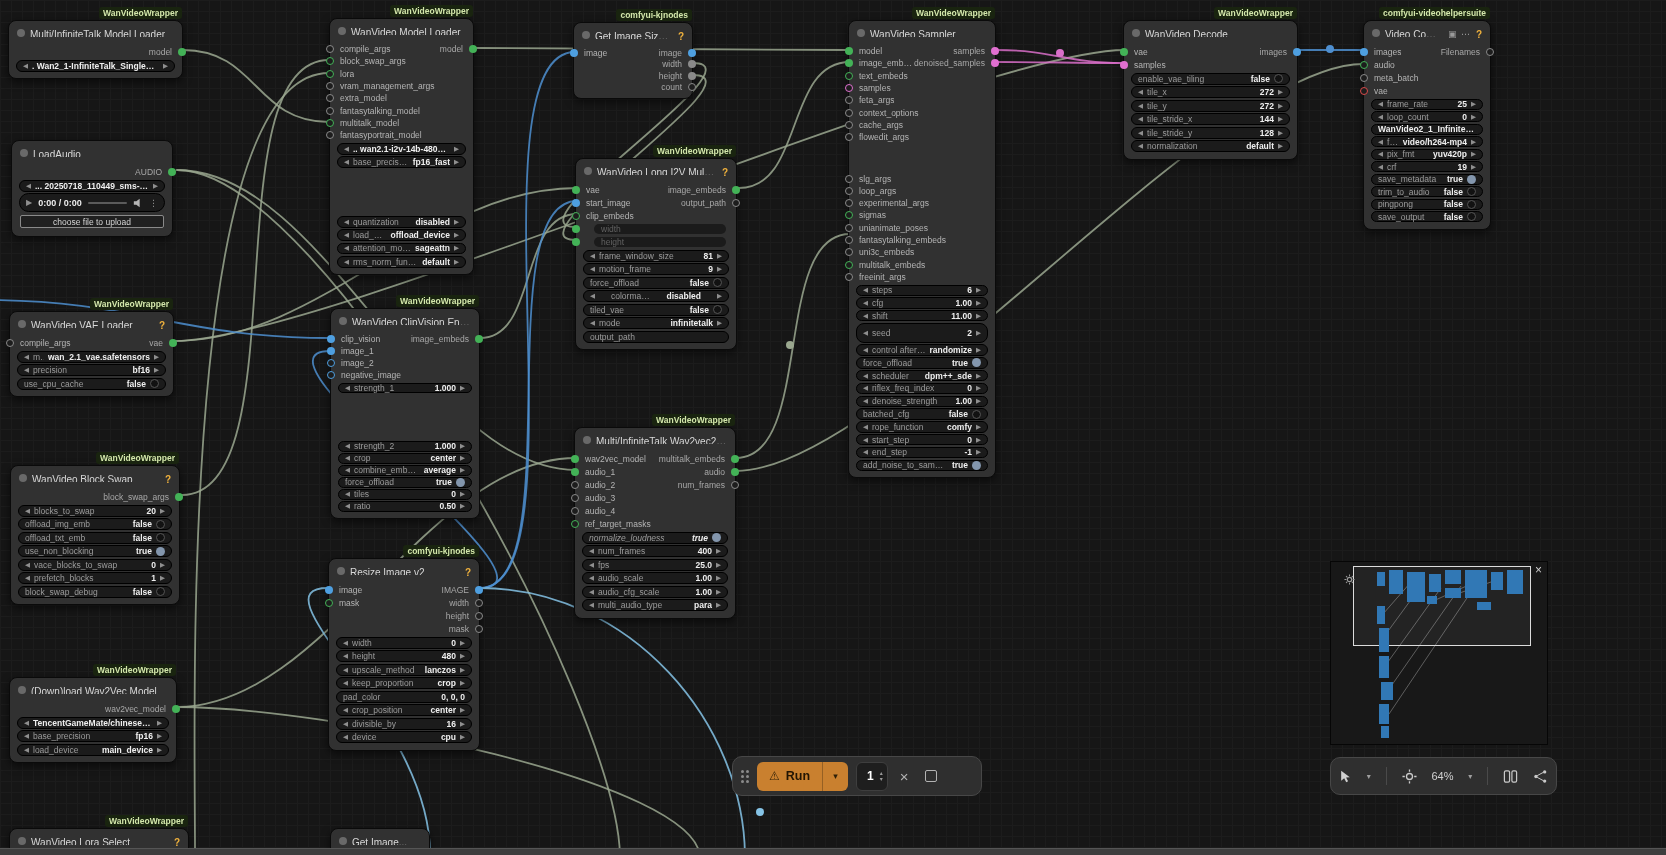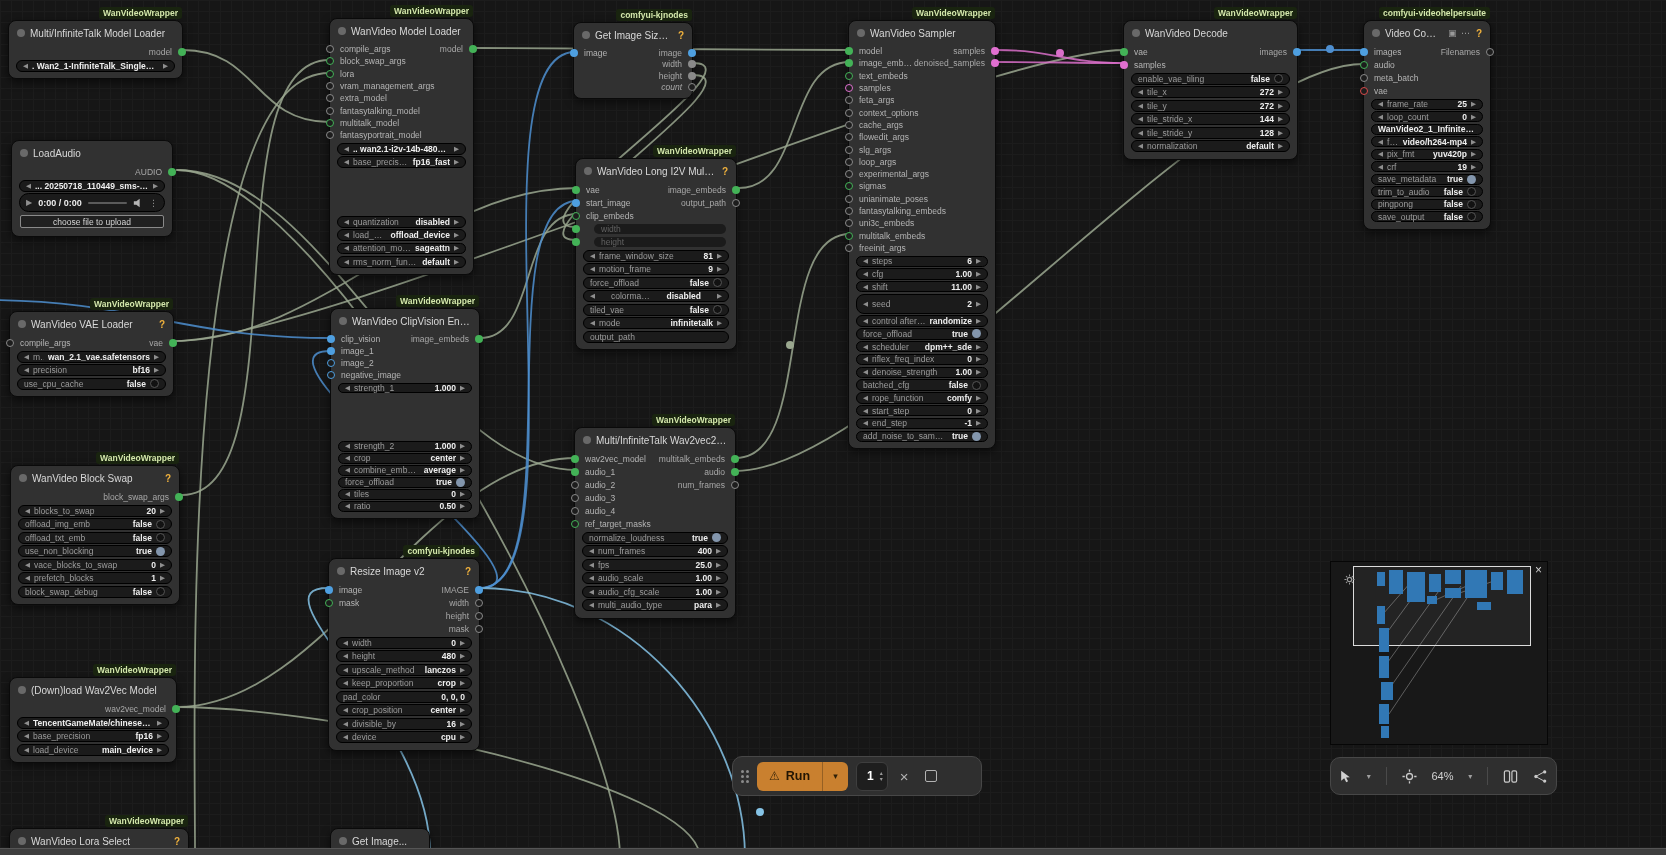--- a/index.html
+++ b/index.html
@@ -12,21 +12,21 @@
       linear-gradient(90deg,#1c1c1c 1px,transparent 1px),
       linear-gradient(#222 1px,transparent 1px),
       linear-gradient(90deg,#222 1px,transparent 1px);
     background-size:11px 11px,11px 11px,110px 110px,110px 110px;}
   #wires{position:absolute;left:0;top:0;z-index:1;}
   #nodes{position:absolute;inset:0;z-index:2;}
   .node{position:absolute;background:#313131;border:1px solid #0a0a0a;border-radius:8px;
     box-shadow:0 3px 8px rgba(0,0,0,.55);font-size:8.5px;color:#b5b5b5;}
   .badge{position:absolute;right:0;top:-14px;background:#19240f;color:#d3e7ab;font-size:8.5px;
     font-weight:bold;padding:1px 4px;border-radius:3px;white-space:nowrap;line-height:10px;}
-  .node-header{display:flex;align-items:center;gap:5px;height:24px;padding:0 8px;}
+  .node-header{display:flex;gap:5px;height:24px;padding:8px 8px;}
   .collapse-dot{width:8px;height:8px;border-radius:50%;background:#696969;flex:none;}
   .node-title{color:#d8d8d8;font-size:10px;white-space:nowrap;overflow:hidden;text-overflow:ellipsis;flex:1;}
   .help{color:#efb13d;font-weight:bold;font-size:10px;flex:none;}
   .hicon{color:#9a9a9a;font-size:9px;flex:none;letter-spacing:1px;}
   .node-body{padding-bottom:5px;}
   .slot-row{position:relative;display:flex;justify-content:space-between;align-items:center;padding:0 10px;}
   .in-label{white-space:nowrap;overflow:hidden;text-overflow:ellipsis;}
   .out-label{margin-left:auto;white-space:nowrap;color:#a8a8a8;}
   .port-dot{position:absolute;width:8px;height:8px;border-radius:50%;top:50%;transform:translateY(-50%);}
   .port-dot.in{left:-4px;}  .port-dot.out{right:-4px;}
@@ -534,21 +534,21 @@
           <div class="slot-row" style="height: 11.5px;">
             <span></span>
             <span class="out-label">width</span>
             <span class="port-dot out" style="background: rgb(138, 138, 138);"></span>
           </div>
           <div class="slot-row" style="height: 11.5px;">
             <span></span>
             <span class="out-label">height</span>
             <span class="port-dot out" style="background: rgb(138, 138, 138);"></span>
           </div>
-          <div class="slot-row" style="height: 11.5px; font-style: italic;">
+          <div class="slot-row" style="height: 11.5px;">
             <span></span>
             <span class="out-label">count</span>
             <span class="port-dot out" style="background: rgb(29, 29, 29); border: 1.5px solid rgb(138, 138, 138);"></span>
           </div>
         </div>
       </div>
       <div class="node" style="left: 575px; top: 158px; width: 162px;">
         <div class="badge">WanVideoWrapper</div>
         <div class="node-header">
           <span class="collapse-dot"></span>
@@ -650,21 +650,21 @@
             <span class="in-label">audio_3</span>
           </div>
           <div class="slot-row" style="height: 13px;">
             <span class="port-dot in" style="background: rgb(29, 29, 29); border: 1.5px solid rgb(138, 138, 138);"></span>
             <span class="in-label">audio_4</span>
           </div>
           <div class="slot-row" style="height: 13px;">
             <span class="port-dot in" style="background: rgb(29, 29, 29); border: 1.5px solid rgb(67, 178, 87);"></span>
             <span class="in-label">ref_target_masks</span>
           </div>
-          <div class="widget" style="height: 12px;">
+          <div class="widget" style="height: 12px; font-style: italic;">
             <span class="wlabel">normalize_loudness</span>
             <span class="wvalue">true</span>
             <span class="knob on"></span>
           </div>
           <div class="widget" style="height: 12px;">
             <span class="arrow">◀</span>
             <span class="wlabel">num_frames</span>
             <span class="wvalue">400</span>
             <span class="arrow">▶</span>
           </div>
@@ -730,21 +730,21 @@
             <span class="in-label">context_options</span>
           </div>
           <div class="slot-row" style="height: 12.3px;">
             <span class="port-dot in" style="background: rgb(29, 29, 29); border: 1.5px solid rgb(138, 138, 138);"></span>
             <span class="in-label">cache_args</span>
           </div>
           <div class="slot-row" style="height: 12.3px;">
             <span class="port-dot in" style="background: rgb(29, 29, 29); border: 1.5px solid rgb(138, 138, 138);"></span>
             <span class="in-label">flowedit_args</span>
           </div>
-          <div class="slot-row" style="height: 12.3px;">
+          <div class="slot-row" style="height: 12.3px; margin-top: 29px;">
             <span class="port-dot in" style="background: rgb(29, 29, 29); border: 1.5px solid rgb(138, 138, 138);"></span>
             <span class="in-label">slg_args</span>
           </div>
           <div class="slot-row" style="height: 12.3px;">
             <span class="port-dot in" style="background: rgb(29, 29, 29); border: 1.5px solid rgb(138, 138, 138);"></span>
             <span class="in-label">loop_args</span>
           </div>
           <div class="slot-row" style="height: 12.3px;">
             <span class="port-dot in" style="background: rgb(29, 29, 29); border: 1.5px solid rgb(138, 138, 138);"></span>
             <span class="in-label">experimental_args</span>

